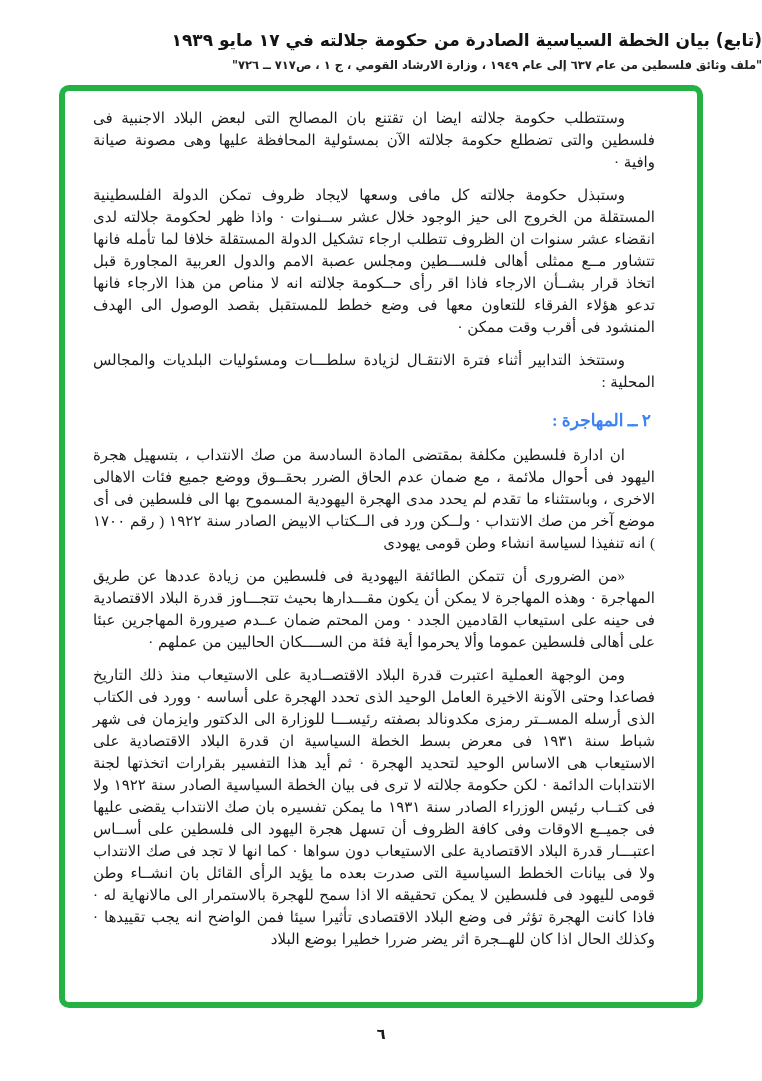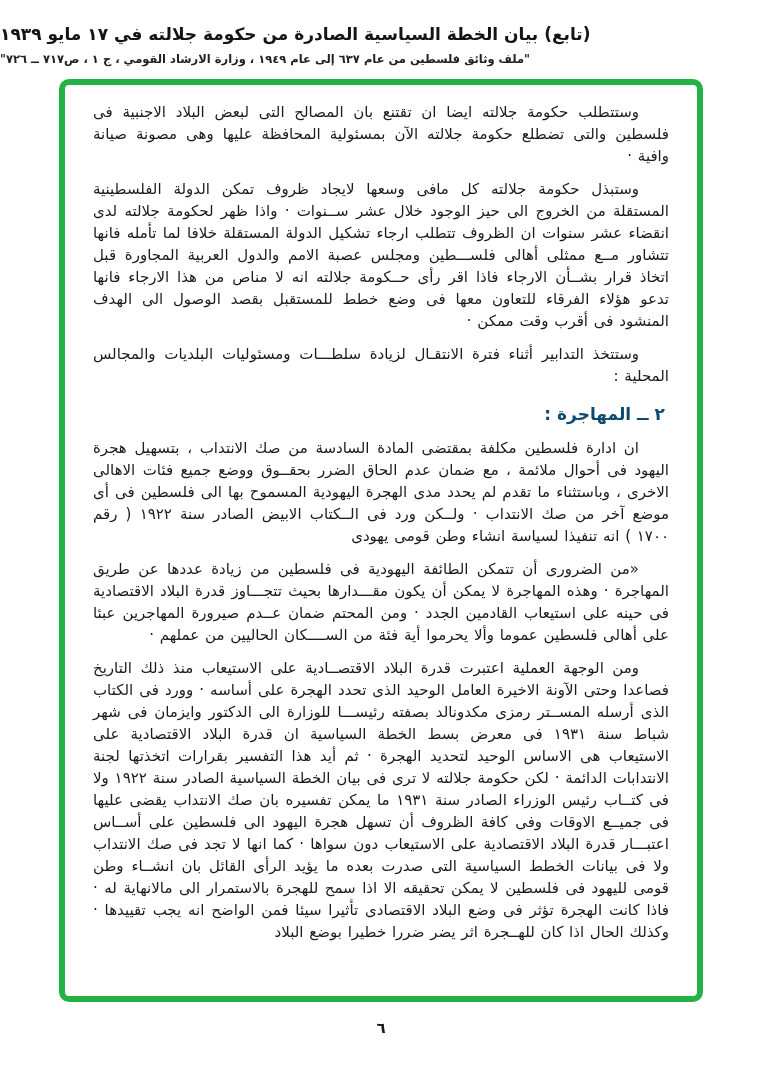--- a/index.html
+++ b/index.html
@@ -13,62 +13,63 @@
     overflow: hidden;
   }
   .page {
     width: 762px;
     height: 1081px;
     position: relative;
     background: #ffffff;
   }
   .page-header {
     direction: rtl;
-    text-align: left;
-    padding-top: 24px;
+    text-align: right;
+    padding-top: 30px;
   }
   .page-title {
     font-size: 17px;
     font-weight: bold;
     color: #141414;
     letter-spacing: 0.2px;
   }
   .source-citation {
     font-size: 11.5px;
     font-weight: bold;
     color: #222222;
     margin-top: 8px;
   }
   .document-frame {
     box-sizing: border-box;
     width: 644px;
     min-height: 923px;
     margin: 13px auto 0 auto;
     border: 6px solid #25b244;
     border-radius: 10px;
-    padding: 16px 28px 14px 28px;
+    padding: 16px 42px 14px 28px;
     direction: rtl;
     background: #ffffff;
+    font-family: Liberation Serif, serif;
   }
   .body-par {
     font-size: 15px;
     line-height: 22px;
     text-align: justify;
     text-indent: 30px;
     margin: 0 0 11px 0;
     color: #1b1b1b;
     word-spacing: 1px;
   }
   .body-par.no-gap {
     margin-bottom: 2px;
   }
   .section-heading {
     font-size: 17px;
     font-weight: bold;
-    color: #0c4a6e;
+    color: #3b82f6;
     margin: 17px 4px 13px 0;
     direction: rtl;
     text-align: right;
   }
   .page-footer {
     text-align: center;
     margin-top: 16px;
   }
   .page-number {
     font-size: 15px;

